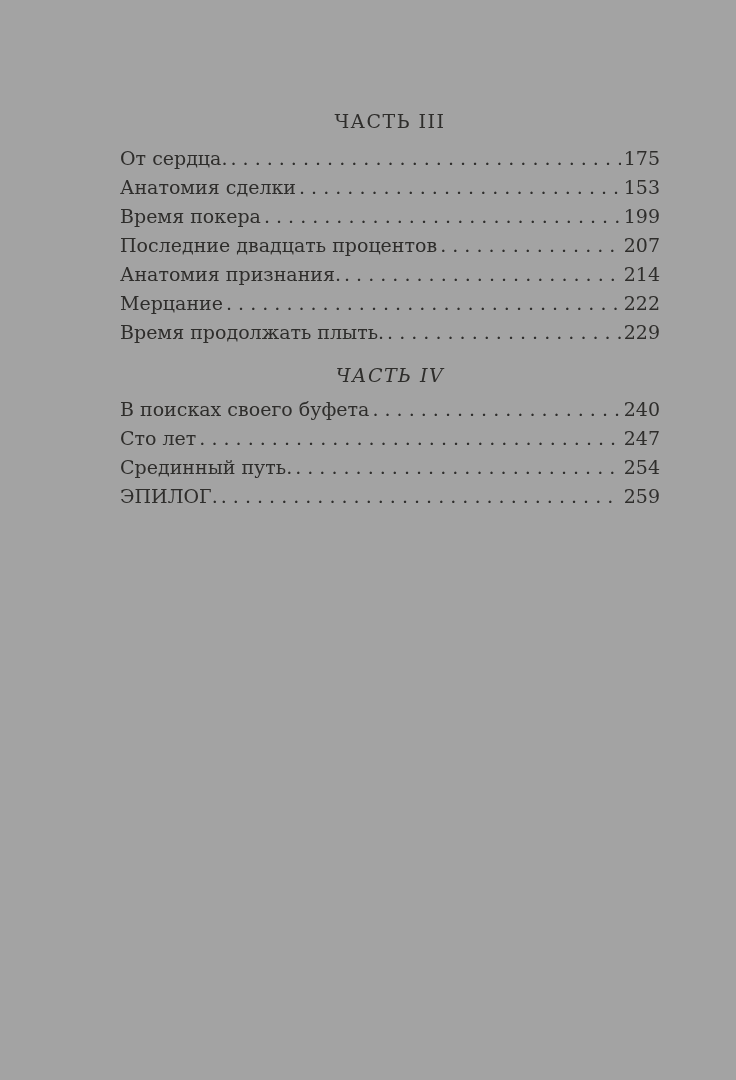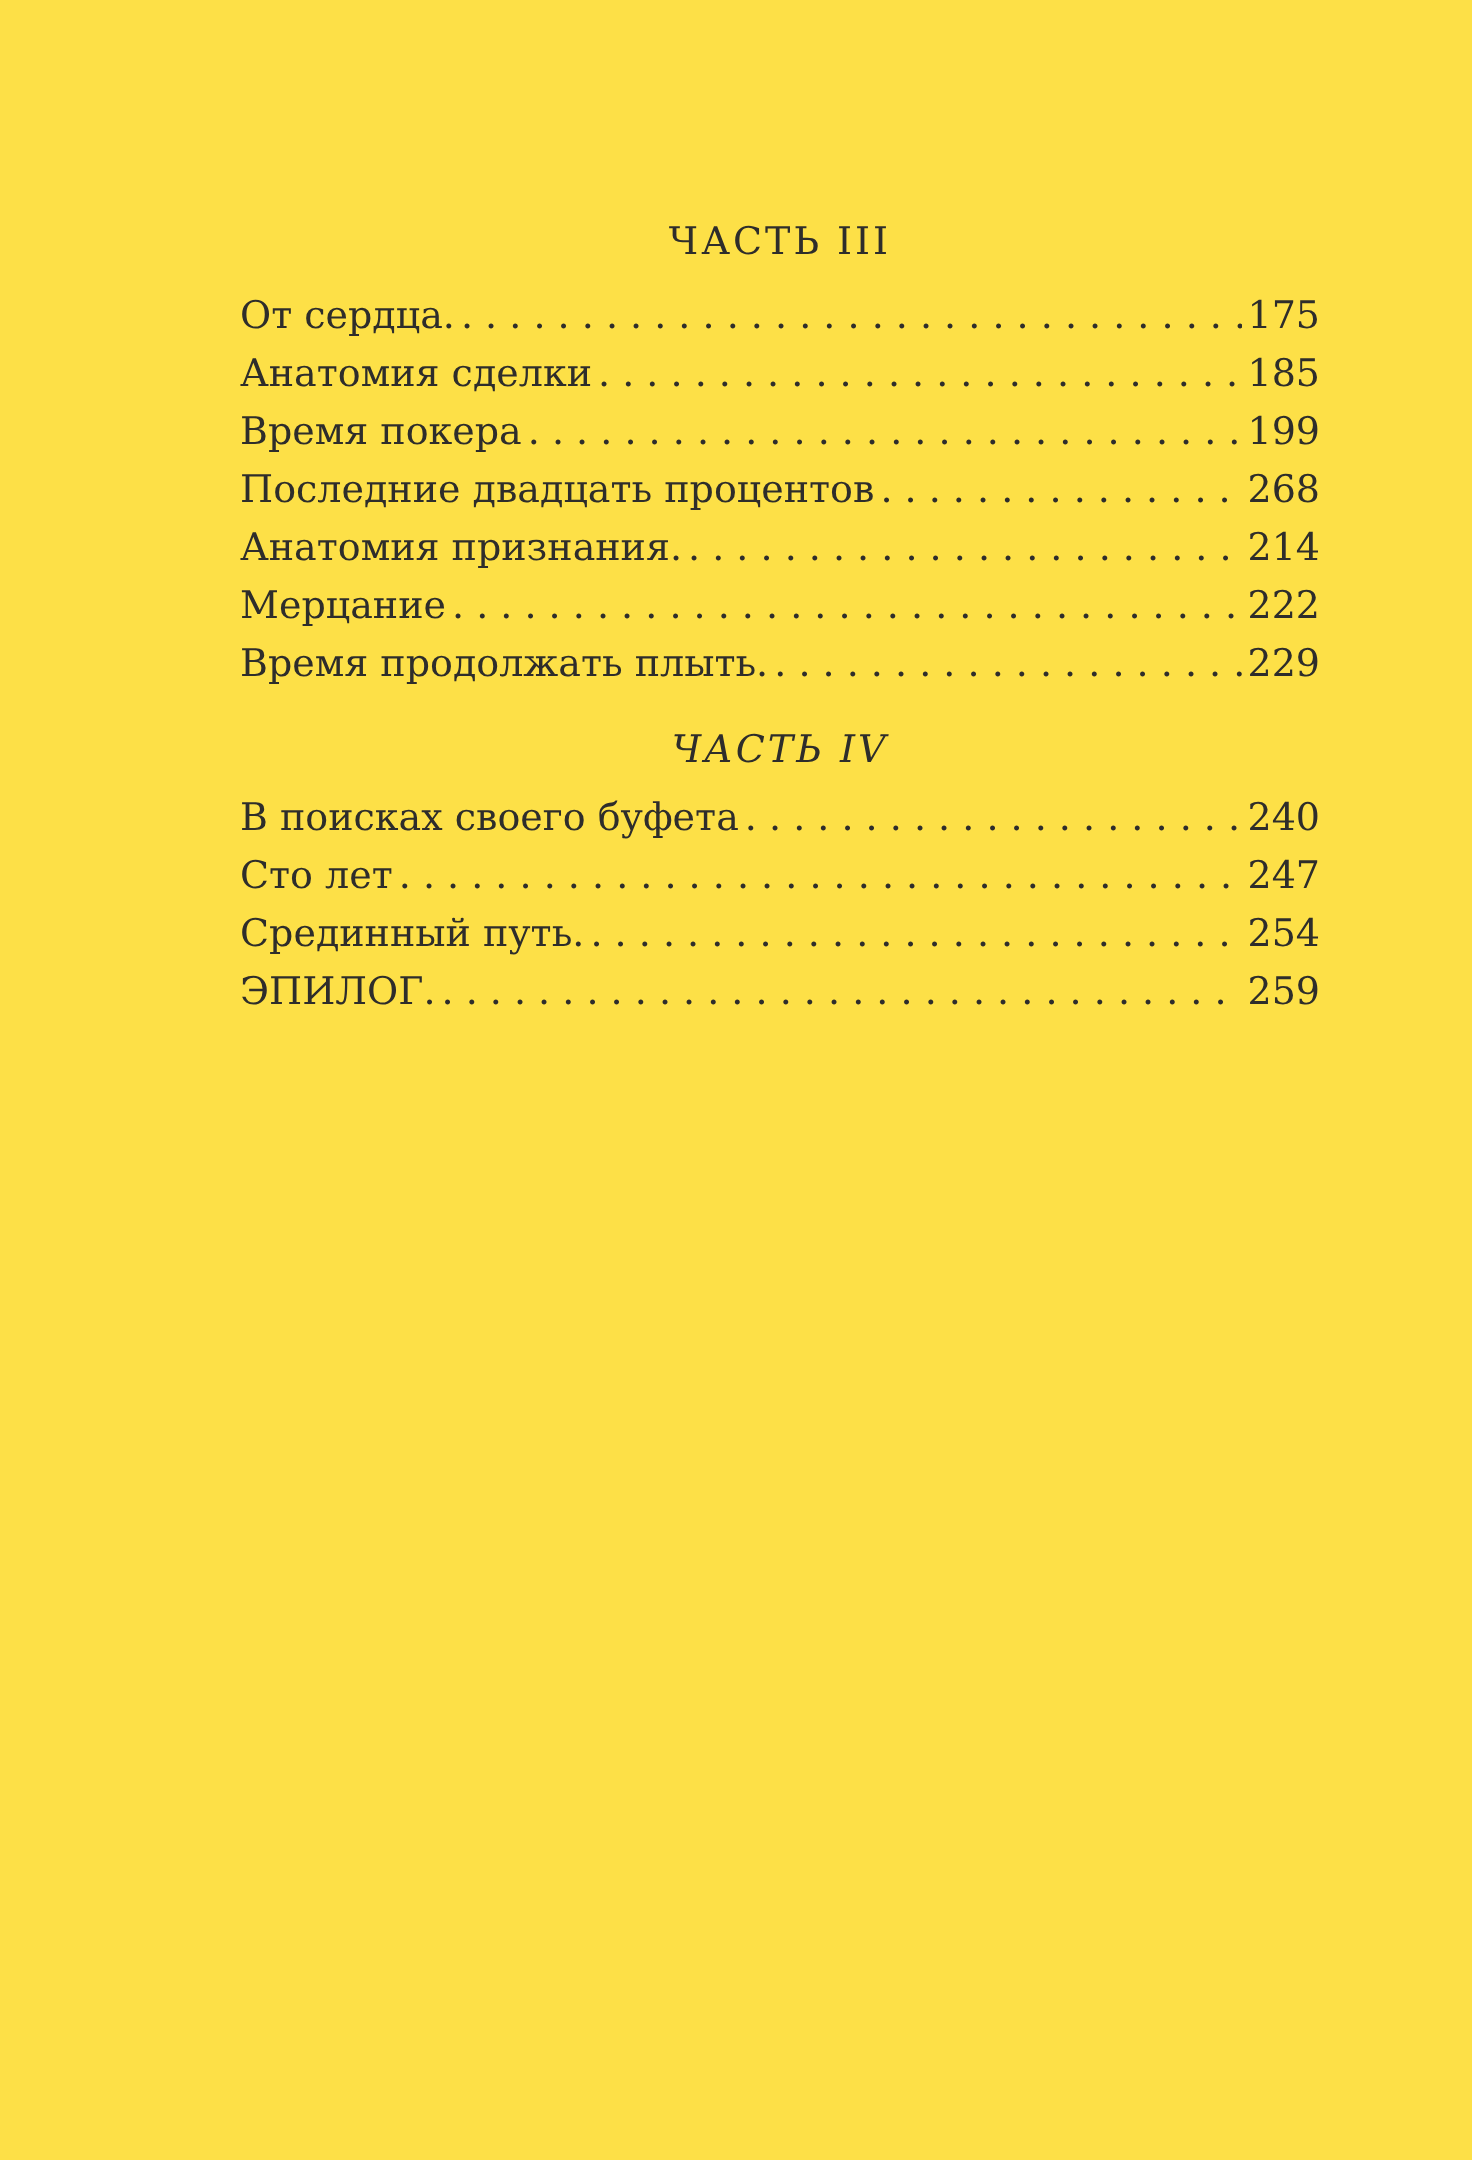--- a/index.html
+++ b/index.html
@@ -2,21 +2,21 @@
 <html><head>
 <meta charset="utf-8">
 <style>
   * { margin: 0; padding: 0; box-sizing: border-box; }
   html, body { background: #ffffff; }
   .page {
     position: relative;
     width: 736px;
     height: 1080px;
     margin: 0 auto;
-    background: #fde047;
+    background: #a3a3a3;
     color: #2e2d2b;
     font-family: "DejaVu Serif", "Liberation Serif", serif;
     font-size: 19px;
     overflow: hidden;
   }
   .toc {
     padding-top: 108px;
     margin-left: 120px;
     margin-right: 76px; 
   }
@@ -64,31 +64,31 @@
     <div class="section-heading">ЧАСТЬ III</div>
 
     <div class="toc-entry">
       <span class="entry-title">От сердца.</span>
       <span class="dot-leader"></span>
       <span class="page-number">175</span>
     </div>
     <div class="toc-entry">
       <span class="entry-title">Анатомия сделки</span>
       <span class="dot-leader"></span>
-      <span class="page-number">185</span>
+      <span class="page-number">153</span>
     </div>
     <div class="toc-entry">
       <span class="entry-title">Время покера</span>
       <span class="dot-leader"></span>
       <span class="page-number">199</span>
     </div>
     <div class="toc-entry">
       <span class="entry-title">Последние двадцать процентов</span>
       <span class="dot-leader"></span>
-      <span class="page-number">268</span>
+      <span class="page-number">207</span>
     </div>
     <div class="toc-entry">
       <span class="entry-title">Анатомия признания.</span>
       <span class="dot-leader"></span>
       <span class="page-number">214</span>
     </div>
     <div class="toc-entry">
       <span class="entry-title">Мерцание</span>
       <span class="dot-leader"></span>
       <span class="page-number">222</span>

